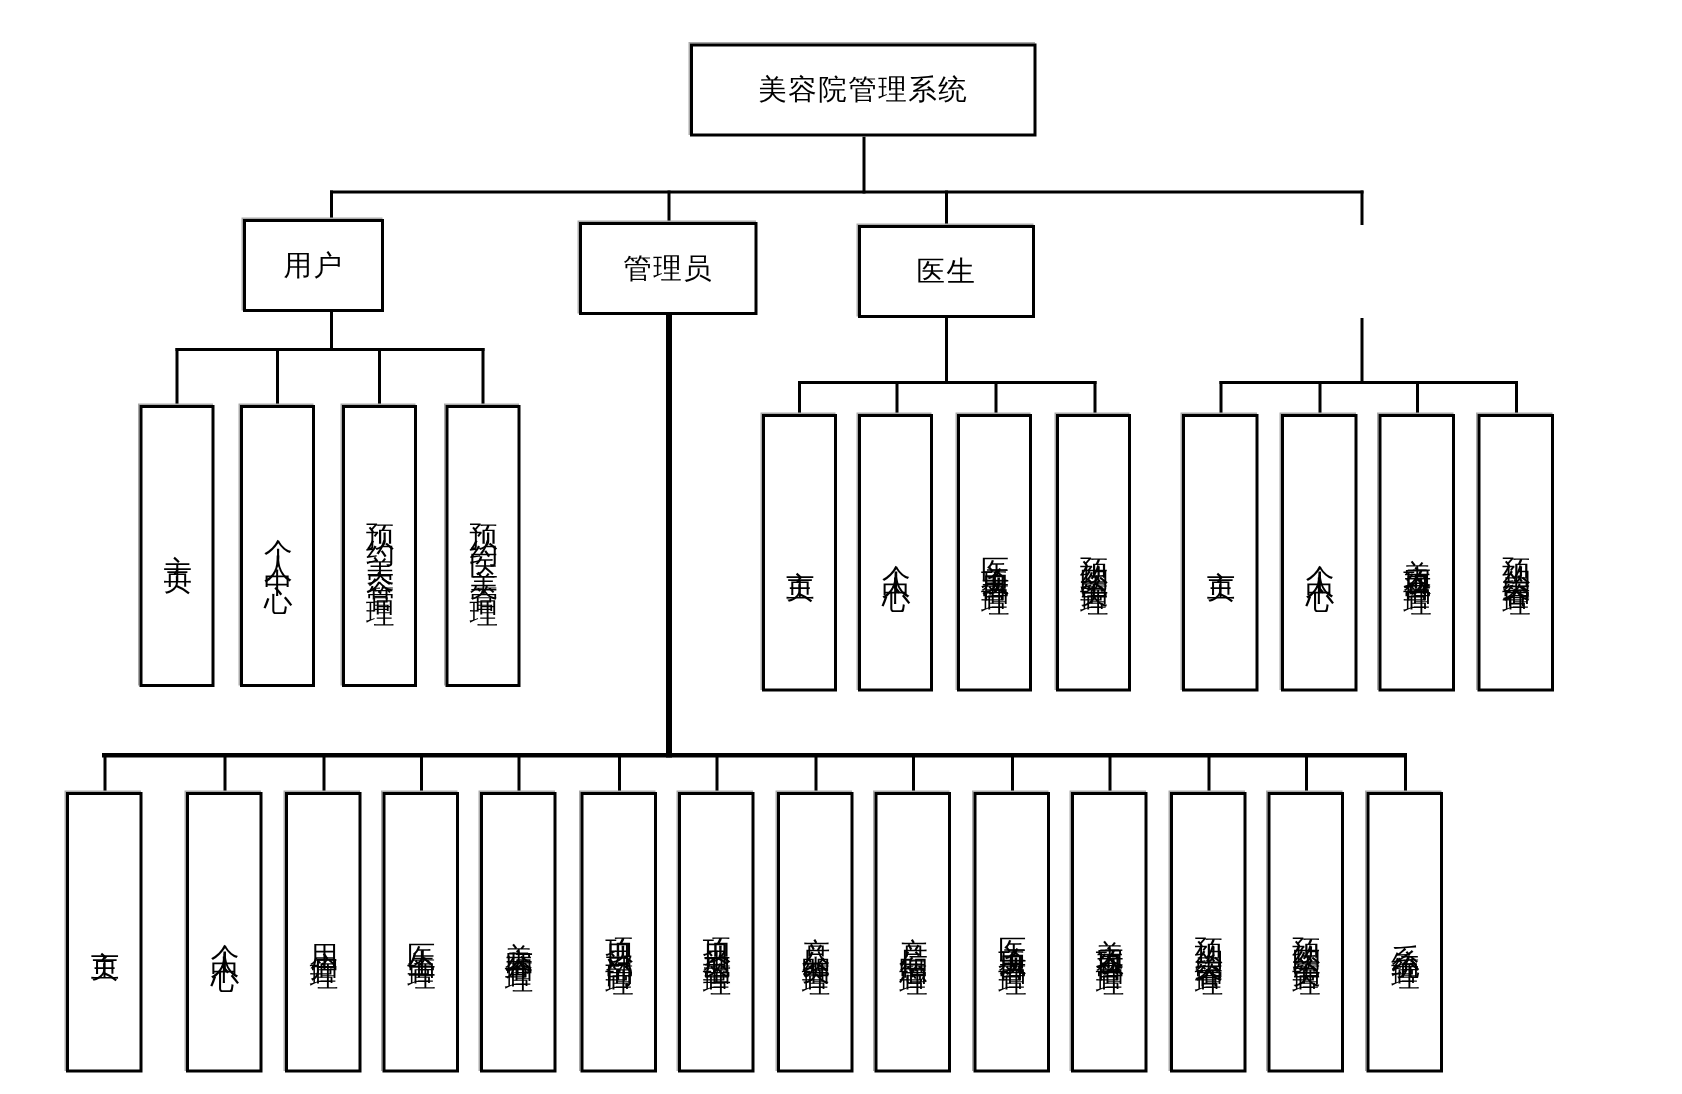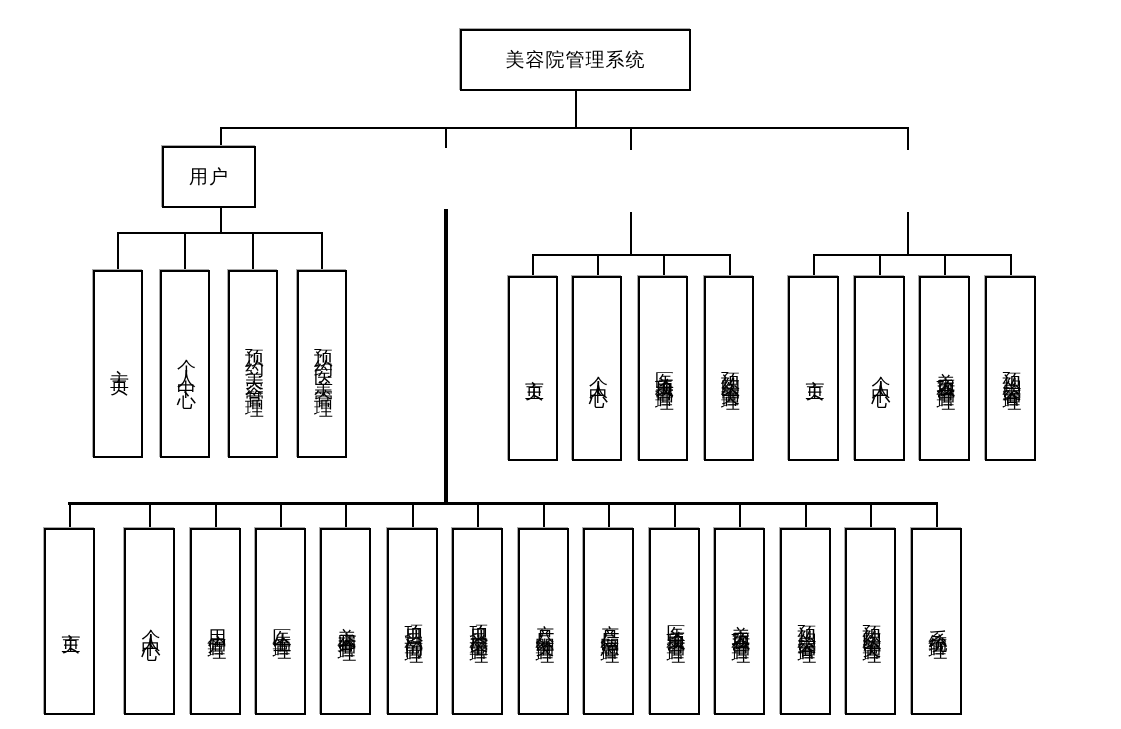--- a/index.html
+++ b/index.html
@@ -5,21 +5,21 @@
   html, body { margin:0; padding:0; background:#ffffff; }
   .canvas {
     position:relative; width:1121px; height:729px; background:#ffffff;
     font-family:"Liberation Serif","DejaVu Serif",serif; color:#000000;
     overflow:hidden;
   }
   .box {
     position:absolute; box-sizing:border-box;
     border:2px solid #000000; background:#ffffff;
     box-shadow:-1px -1px 0 #aaaaaa;
-    display:flex; align-items:center; justify-content:center;font-family:Liberation Mono, monospace;
+    display:flex; align-items:center; justify-content:center;
   }
   .hbox { font-size:19px; letter-spacing:1px; white-space:nowrap; }
   .vbox {
     writing-mode:vertical-rl; text-orientation:upright;
     font-size:19px; letter-spacing:4px; line-height:1;
   }
   .vbox.wide { letter-spacing:10px; }
   .line { position:absolute; background:#000000; }
 </style>
 </head>
@@ -71,20 +71,22 @@
     <div class="line" style="left:813px;top:254px;width:199px;height:2px;"></div>
     <div class="line" style="left:813px;top:254px;width:2px;height:22px;"></div>
     <div class="line" style="left:879px;top:254px;width:2px;height:22px;"></div>
     <div class="line" style="left:944px;top:254px;width:2px;height:22px;"></div>
     <div class="line" style="left:1010px;top:254px;width:2px;height:22px;"></div>
   </div>
 
   <div class="box hbox" style="left:460px;top:29px;width:231px;height:62px;">美容院管理系统</div>
 
   <div class="box hbox" style="left:162px;top:146px;width:94px;height:62px;">用户</div>
+  <div class="box hbox" style="left:386px;top:148px;width:119px;height:62px;">管理员</div>
+  <div class="box hbox" style="left:572px;top:150px;width:118px;height:62px;">医生</div>
 
   <div class="box vbox wide" style="left:93px;top:270px;width:50px;height:188px;">主页</div>
   <div class="box vbox wide" style="left:160px;top:270px;width:50px;height:188px;">个人中心</div>
   <div class="box vbox wide" style="left:228px;top:270px;width:50px;height:188px;">预约美容管理</div>
   <div class="box vbox wide" style="left:297px;top:270px;width:50px;height:188px;">预约医美管理</div>
 
   <div class="box vbox" style="left:508px;top:276px;width:50px;height:185px;">主页</div>
   <div class="box vbox" style="left:572px;top:276px;width:50px;height:185px;">个人中心</div>
   <div class="box vbox" style="left:638px;top:276px;width:50px;height:185px;">医美项目管理</div>
   <div class="box vbox" style="left:704px;top:276px;width:50px;height:185px;">预约医美管理</div>

